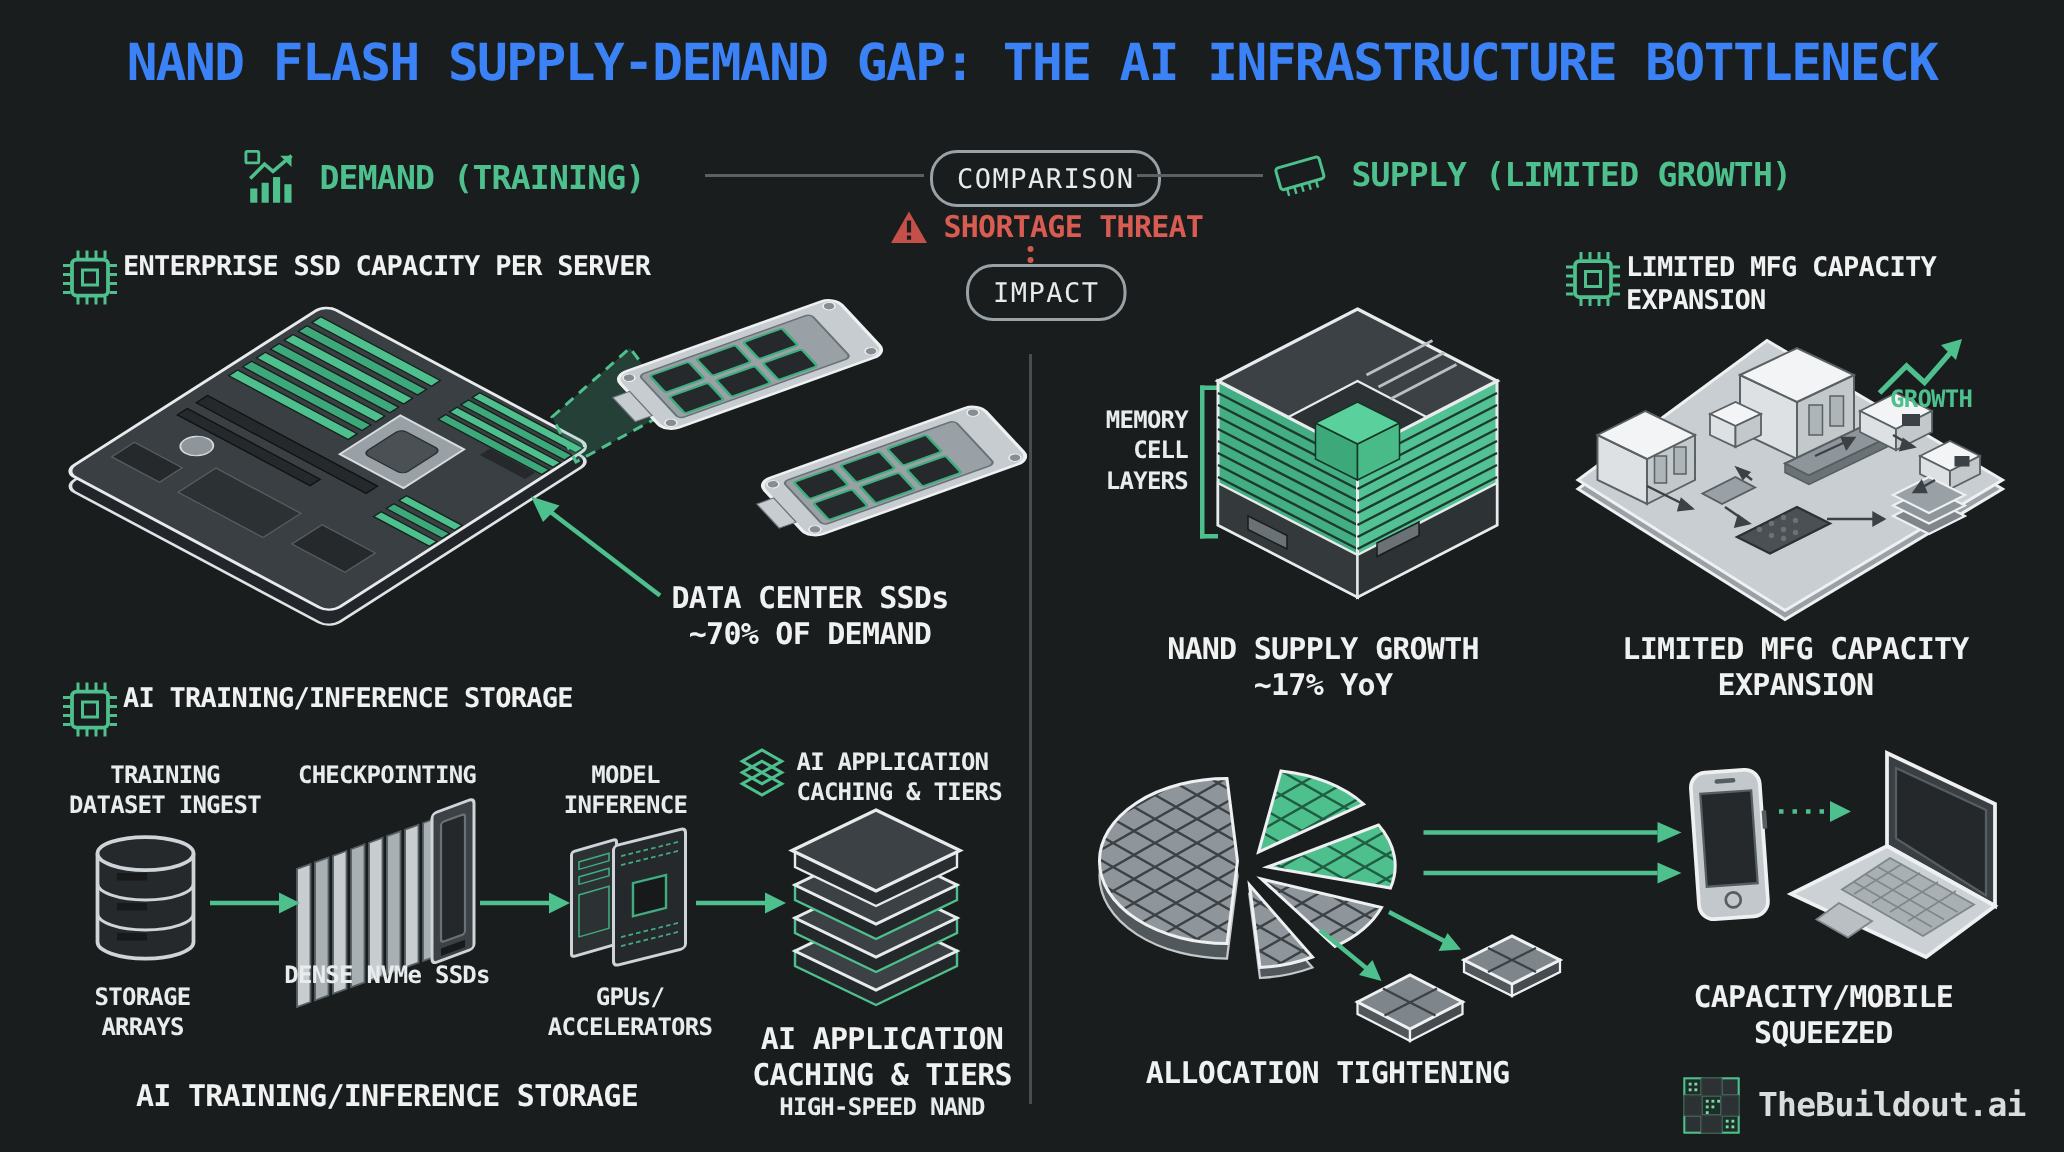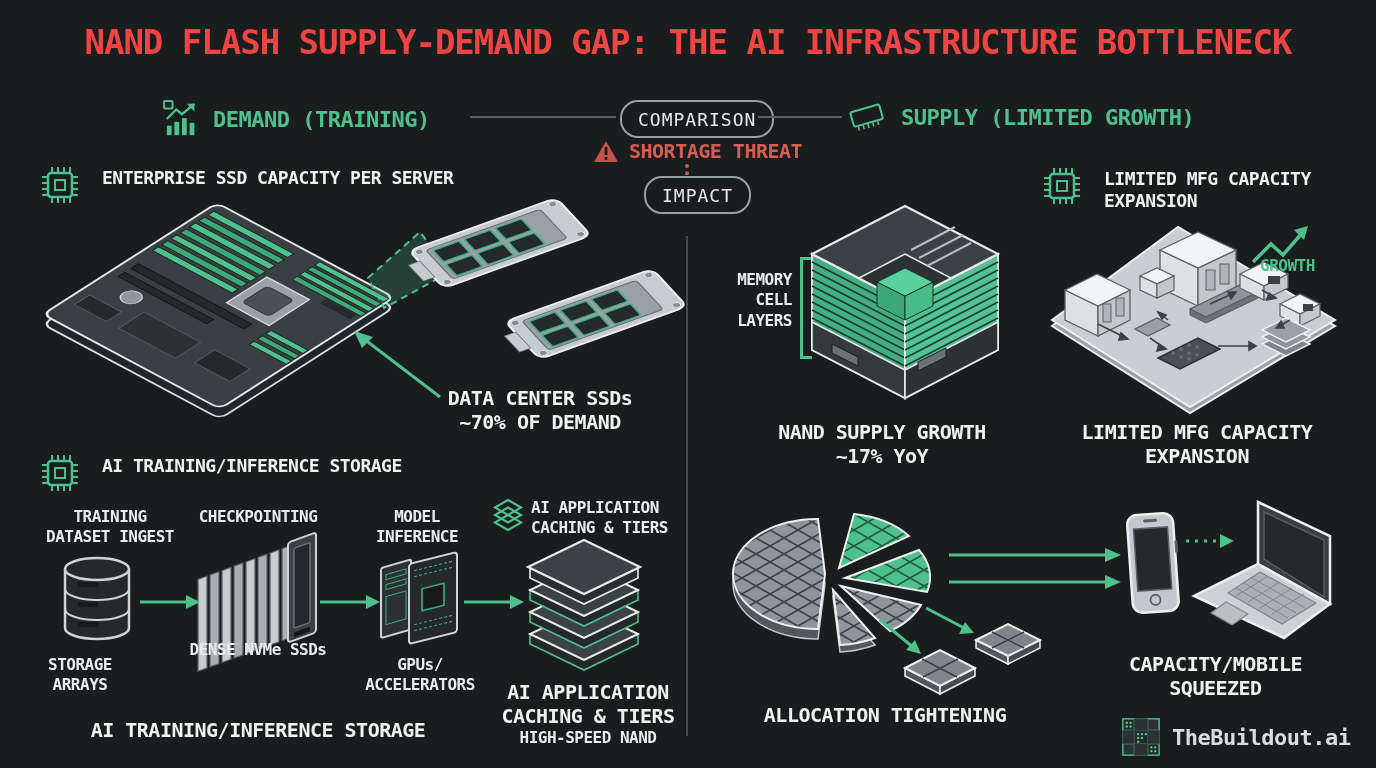--- a/index.html
+++ b/index.html
@@ -2,32 +2,32 @@
 <html><head>
 <meta charset="utf-8">
 <style>
   html,body{margin:0;padding:0;background:#101314;}
   #stage{position:relative;width:1376px;height:768px;background:#1a1d1e;overflow:hidden;
          font-family:"DejaVu Sans Mono","Liberation Mono",monospace;color:#eef1f1;}
   .abs{position:absolute;}
   .pre{white-space:pre-line;}
   .ctr{text-align:center;}
   .title{left:0;right:0;top:22px;text-align:center;font-size:34px;font-weight:bold;
-         letter-spacing:-1px;color:#ef4444;}
+         letter-spacing:-1px;color:#3b82f6;}
   .sechdr{display:flex;align-items:center;gap:12px;font-size:22px;font-weight:bold;
           letter-spacing:-0.5px;color:#4ec08d;}
   .hline{height:2px;background:#5a6164;}
   .pill{display:inline-flex;align-items:center;justify-content:center;height:34px;
         border:2px solid #99a2a6;border-radius:18px;padding:0 16px;font-size:18px;
         font-weight:normal;letter-spacing:1px;color:#e8ebec;background:#1a1d1e;}
   .redrow{display:flex;align-items:center;gap:10px;color:#d95c52;font-size:20px;
           font-weight:bold;letter-spacing:-0.5px;}
   .reddot{width:0;height:26px;border-left:4px dotted #cf5a50;}
   .vdivider{width:2px;background:#474d50;}
-  .subhdr{display:flex;align-items:flex-start;gap:24px;font-size:18px;font-weight:bold;
+  .subhdr{display:flex;align-items:flex-start;gap:4px;font-size:18px;font-weight:bold;
           letter-spacing:-0.5px;color:#f0f2f2;line-height:1.2;}
   .caption{font-size:20px;font-weight:bold;color:#f0f2f2;line-height:1.2;letter-spacing:-0.5px;}
   .lbl{font-size:16px;font-weight:bold;color:#e9eced;line-height:1.28;letter-spacing:-0.5px;}
   .green{color:#4ec08d;}
   .brandtxt{font-size:22px;font-weight:bold;color:#d9ddde;letter-spacing:-0.5px;}
   svg{display:block;overflow:visible;}
 </style>
 </head>
 <body>
 
@@ -296,21 +296,21 @@
   </svg>
   <svg class="abs" style="left:318px;top:592px;" width="64" height="20" viewBox="0 0 64 20">
     <line x1="2" y1="10" x2="48" y2="10" stroke="#4ec08d" stroke-width="3"></line>
       <polygon points="48,3 62,10 48,17" fill="#4ec08d"></polygon>
   </svg>
   <svg class="abs" style="left:462px;top:592px;" width="64" height="20" viewBox="0 0 64 20">
     <line x1="2" y1="10" x2="48" y2="10" stroke="#4ec08d" stroke-width="3"></line>
       <polygon points="48,3 62,10 48,17" fill="#4ec08d"></polygon>
   </svg>
 
-  <div class="abs lbl ctr pre" style="left:0;top:655px;width:160px;">STORAGE
+  <div class="abs lbl ctr pre" style="left:15px;top:655px;width:160px;">STORAGE
 ARRAYS</div>
   <div class="abs lbl ctr" style="left:178px;top:640px;width:160px;">DENSE NVMe SSDs</div>
   <div class="abs lbl ctr pre" style="left:340px;top:655px;width:160px;">GPUs/
 ACCELERATORS</div>
   <div class="abs ctr" style="left:498px;top:680px;width:180px;">
     <div class="caption pre">AI APPLICATION
 CACHING &amp; TIERS</div>
     <div class="lbl">HIGH-SPEED NAND</div>
   </div>
 

